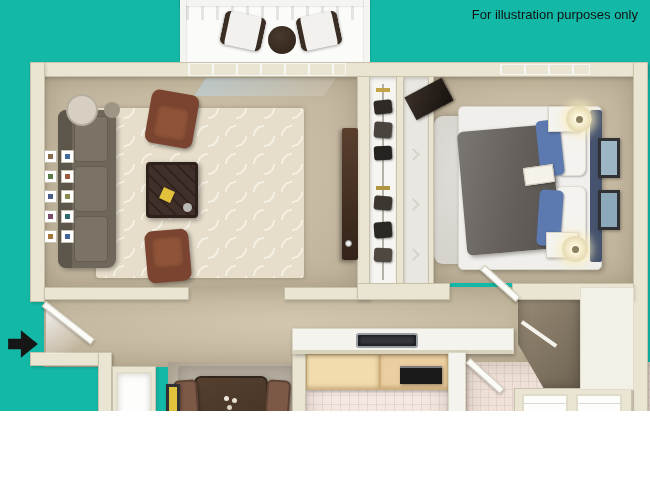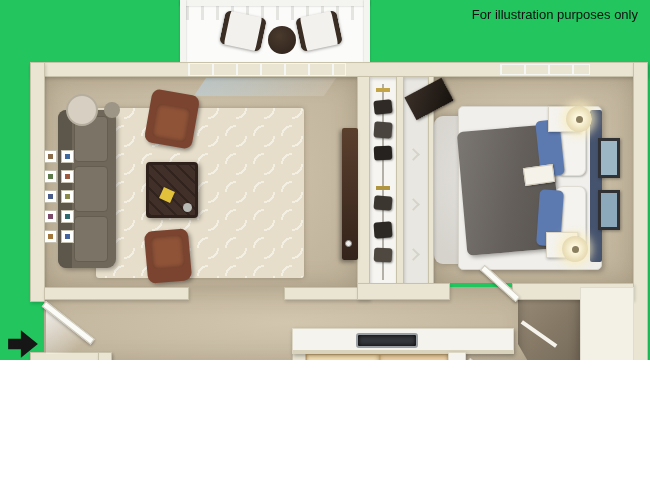--- a/index.html
+++ b/index.html
@@ -1,16 +1,16 @@
 <!DOCTYPE html>
 <html style="--wall: #eae5d2; --floorTan: #d2c6ae; --floorTanDark: #beb199; --rug: #e6ddca; --rugPattern: #f4efe3; --sofa: #6f675a; --leather: #7b4430; --woodDark: #41302a; --shag: #d6d3cd; --duvet: #645f5b; --pillowBlue: #5d7ab0; --headboard: #46536e; --glass: #c3d7e4; --counter: #f5f3ed; --cabinetWood: #eccfa0; --floorWood: #e9cf9f; --tileKitchen: #f4e8e2; --tileBath: #f0e2da; --tileWhite: #f4f4f1; --closetDark: #6f6353; --chairBrown: #7c5847; --artYellow: #e2c23a; --artBlue: #9db6c6; --black: #161616;"><head>
 <meta charset="utf-8">
 <style>
   html,body{margin:0;padding:0;background:#ffffff;}
-  .stage{position:relative;width:650px;height:360px;background:#22c55e;overflow:hidden;
+  .stage{position:relative;width:650px;height:411px;background:#14b8a6;overflow:hidden;
          font-family:"Liberation Sans", sans-serif;}
   .a{position:absolute;box-sizing:border-box;}
   .z1{z-index:1}.z2{z-index:2}.z3{z-index:3}.z5{z-index:5}.z6{z-index:6}.z7{z-index:7}.z8{z-index:8}
 
   .disclaimer{top:7px;right:12px;font-size:13px;color:#111;z-index:9}
 
   
   .floor{box-shadow:inset 0 0 26px rgba(95,82,58,.28);}
   .carpet{background:radial-gradient(ellipse at 50% 45%, var(--floorTan,#d2c6ae) 0%, var(--floorTanDark,#bfb29a) 100%);}
   .tileK{background:

